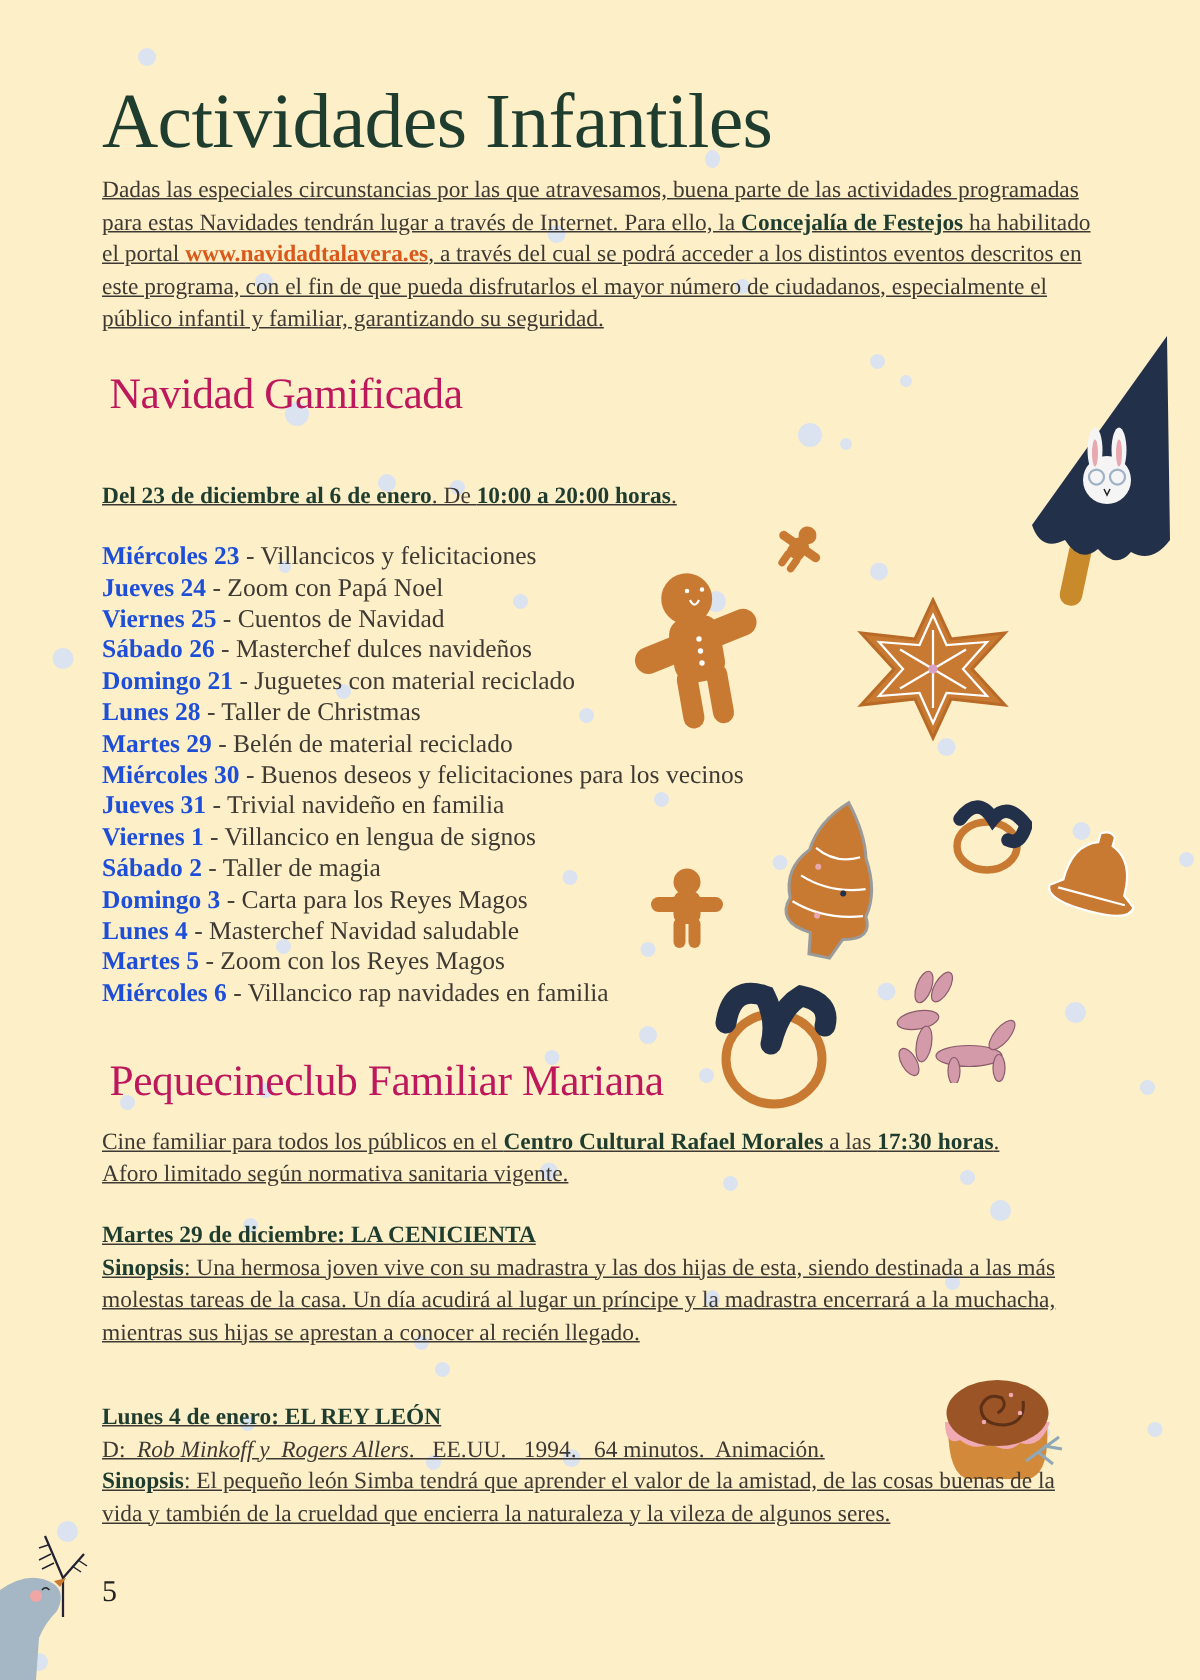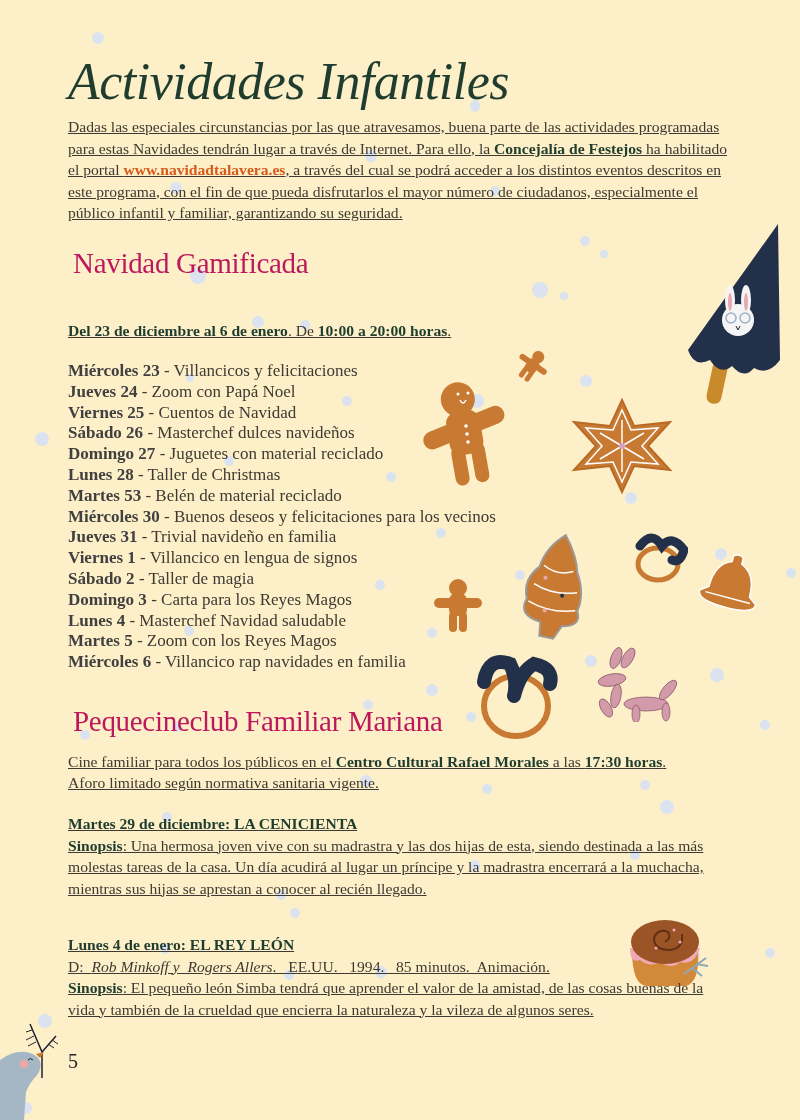--- a/index.html
+++ b/index.html
@@ -7,35 +7,34 @@
     width: 800px; height: 1120px; overflow: hidden; position: relative;
     background: #fdefc8;
     font-family: "Liberation Serif", "DejaVu Serif", serif;
     color: #3e3a33;
   }
   .snow { position: absolute; border-radius: 50%; background: #dbe3f0; }
   h1 {
     position: absolute; left: 68px; top: 52px; margin: 0;
     font-weight: normal; font-size: 52px; color: #1f3d2f; letter-spacing: -0.5px;
     font-family: "Liberation Serif", serif;
-    font-style: italic;
   }
   h2 {
     position: absolute; margin: 5px; font-weight: normal; font-size: 29px; color: #be185d;
     font-family: "Liberation Serif", serif; letter-spacing: -0.3px;
   }
   .p {
     position: absolute; margin: 0; font-size: 16px; line-height: 21px; color: #3e3a33; text-decoration: underline;
   }
   .b { font-weight: bold; color: #1f3d2f; }
   .link { font-weight: bold; color: #d9591b; }
   .i { font-style: italic; }
   .list { position: absolute; left: 68px; top: 361px; margin: 0; padding: 0; list-style: none; }
   .list li { font-size: 17px; line-height: 20.8px; color: #3e3a33; white-space: nowrap; }
-  .list li .day { font-weight: bold; color: #404040; }
+  .list li .day { font-weight: bold; color: #1d4ed8; }
   .pagenum { position: absolute; left: 68px; top: 1050px; font-size: 20px; color: #222; }
   svg.deco { position: absolute; }
 </style>
 </head>
 <body>
 
 <div class="snow" style="left:92px;top:32px;width:12px;height:12px"></div>
 <div class="snow" style="left:470px;top:100px;width:10px;height:12px"></div>
 <div class="snow" style="left:365px;top:150px;width:12px;height:12px"></div>
 <div class="snow" style="left:170px;top:182px;width:12px;height:12px"></div>
@@ -219,23 +218,23 @@
 <p class="p" style="left:68px;top:298px;width:672px;font-size:15.6px;line-height:21.5px">
   <br>
   <span class="b">Del 23 de diciembre al 6 de enero</span><span>. De </span><span class="b">10:00 a 20:00 horas</span><span>.</span>
 </p>
 
 <ul class="list">
   <li><span class="day">Miércoles 23</span><span> - Villancicos y felicitaciones</span></li>
   <li><span class="day">Jueves 24</span><span> - Zoom con Papá Noel</span></li>
   <li><span class="day">Viernes 25</span><span> - Cuentos de Navidad</span></li>
   <li><span class="day">Sábado 26</span><span> - Masterchef dulces navideños</span></li>
-  <li><span class="day">Domingo 27</span><span> - Juguetes con material reciclado</span></li>
+  <li><span class="day">Domingo 21</span><span> - Juguetes con material reciclado</span></li>
   <li><span class="day">Lunes 28</span><span> - Taller de Christmas</span></li>
-  <li><span class="day">Martes 53</span><span> - Belén de material reciclado</span></li>
+  <li><span class="day">Martes 29</span><span> - Belén de material reciclado</span></li>
   <li><span class="day">Miércoles 30</span><span> - Buenos deseos y felicitaciones para los vecinos</span></li>
   <li><span class="day">Jueves 31</span><span> - Trivial navideño en familia</span></li>
   <li><span class="day">Viernes 1</span><span> - Villancico en lengua de signos</span></li>
   <li><span class="day">Sábado 2</span><span> - Taller de magia</span></li>
   <li><span class="day">Domingo 3</span><span> - Carta para los Reyes Magos</span></li>
   <li><span class="day">Lunes 4</span><span> - Masterchef Navidad saludable</span></li>
   <li><span class="day">Martes 5</span><span> - Zoom con los Reyes Magos</span></li>
   <li><span class="day">Miércoles 6</span><span> - Villancico rap navidades en familia</span></li>
 </ul>
 
@@ -246,17 +245,17 @@
   <span>Aforo limitado según normativa sanitaria vigente.</span>
 </p>
 
 <div class="p" style="left:68px;top:813px;width:680px;font-size:15.6px;line-height:21.5px">
   <div class="b">Martes 29 de diciembre: LA CENICIENTA</div>
   <div><span class="b">Sinopsis</span><span>: Una hermosa joven vive con su madrastra y las dos hijas de esta, siendo destinada a las más molestas tareas de la casa. Un día acudirá al lugar un príncipe y la madrastra encerrará a la muchacha, mientras sus hijas se aprestan a conocer al recién llegado.</span></div>
 </div>
 
 <div class="p" style="left:68px;top:934px;width:680px;font-size:15.6px;line-height:21.5px">
   <div class="b">Lunes 4 de enero: EL REY LEÓN</div>
-  <div><span style="white-space:pre">D:  </span><span class="i" style="white-space:pre">Rob Minkoff y  Rogers Allers</span><span style="white-space:pre">.   EE.UU.   1994.   85 minutos.  Animación.</span></div>
+  <div><span style="white-space:pre">D:  </span><span class="i" style="white-space:pre">Rob Minkoff y  Rogers Allers</span><span style="white-space:pre">.   EE.UU.   1994.   64 minutos.  Animación.</span></div>
   <div style="width:660px"><span class="b">Sinopsis</span><span>: El pequeño león Simba tendrá que aprender el valor de la amistad, de las cosas buenas de la vida y también de la crueldad que encierra la naturaleza y la vileza de algunos seres.</span></div>
 </div>
 
 <div class="pagenum">5</div>
 
 </body></html>

